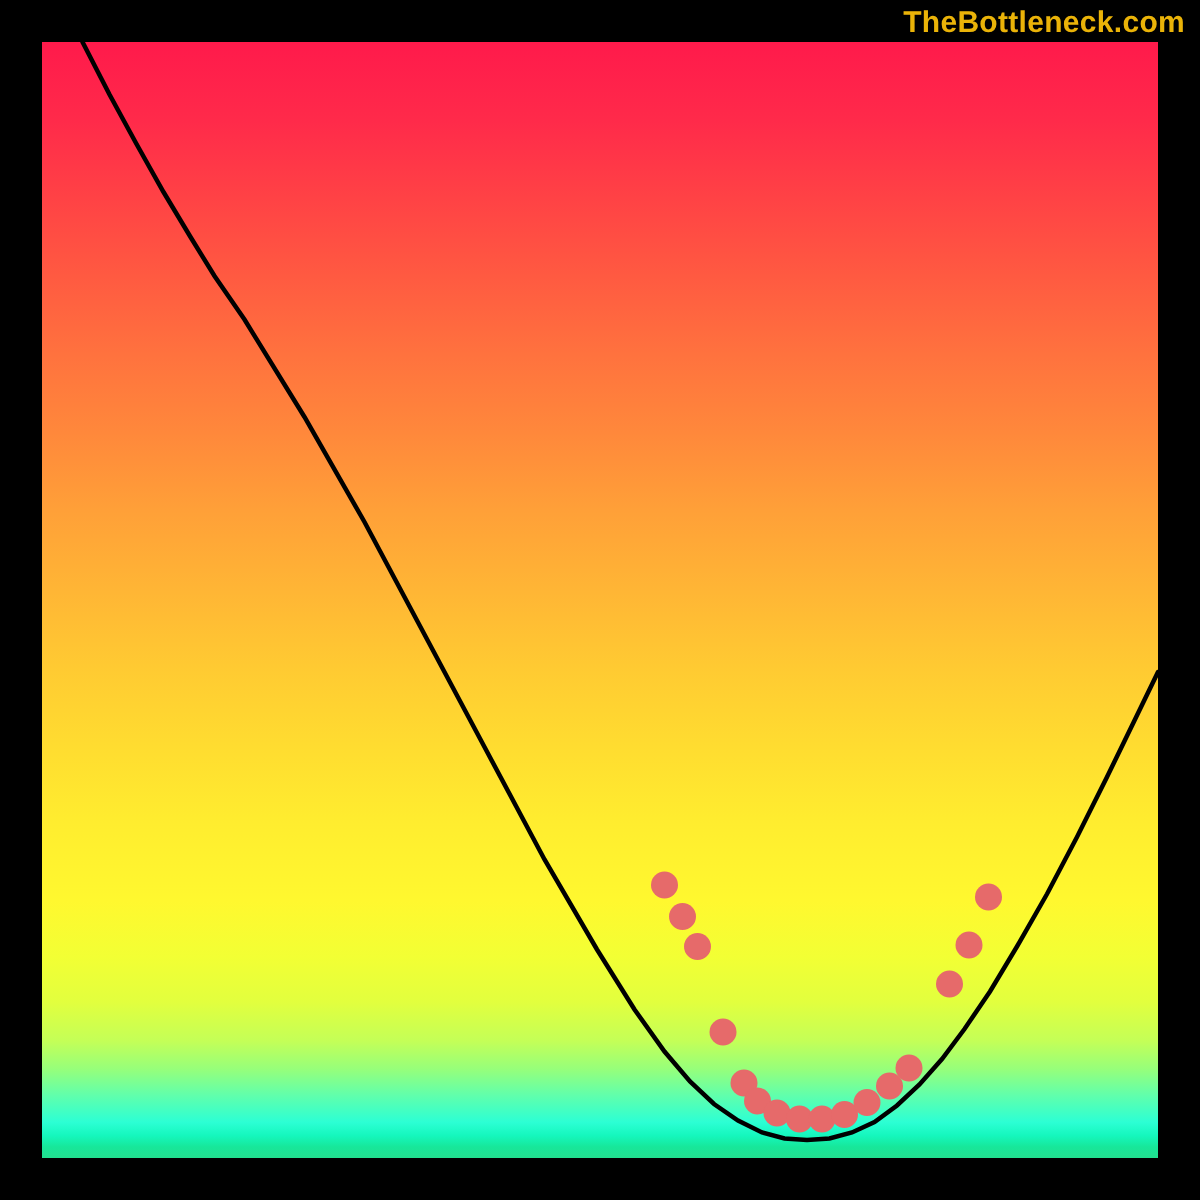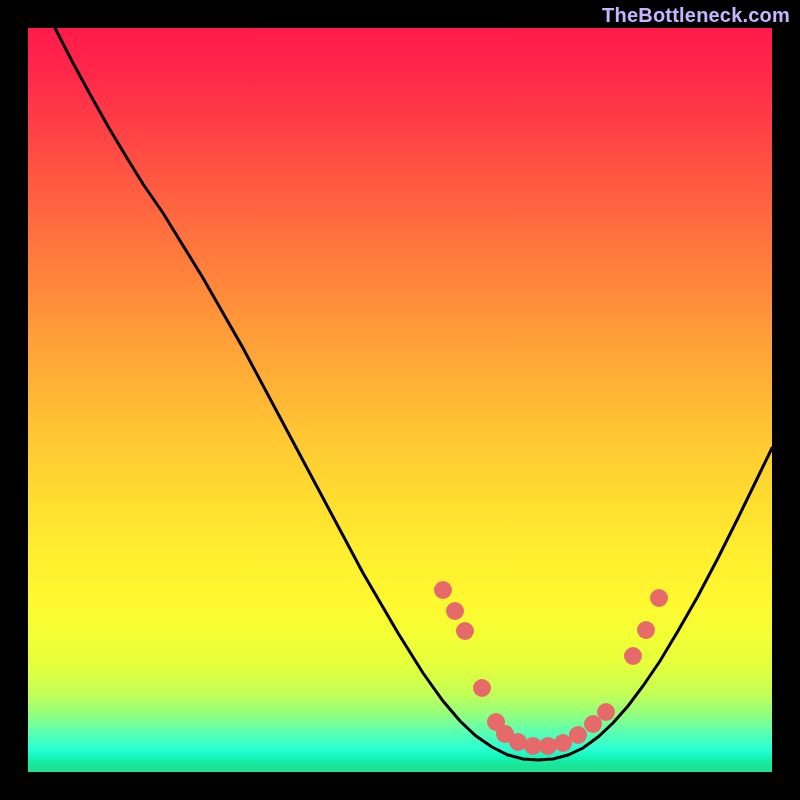--- a/index.html
+++ b/index.html
@@ -40,21 +40,21 @@
       #22e08f 100%
     );
   }
   .watermark {
     position: absolute;
     top: 4px;
     right: 10px;
     font-family: Arial, Helvetica, sans-serif;
     font-size: 20px;
     font-weight: 600;
-    color: #c4b5fd;
+    color: #eab308;
     letter-spacing: 0.2px;
     user-select: none;
     margin-left: 18px;
   }
   svg.curve {
     position: absolute;
     left: 28px;
     top: 28px;
     width: 744px;
     height: 744px;

